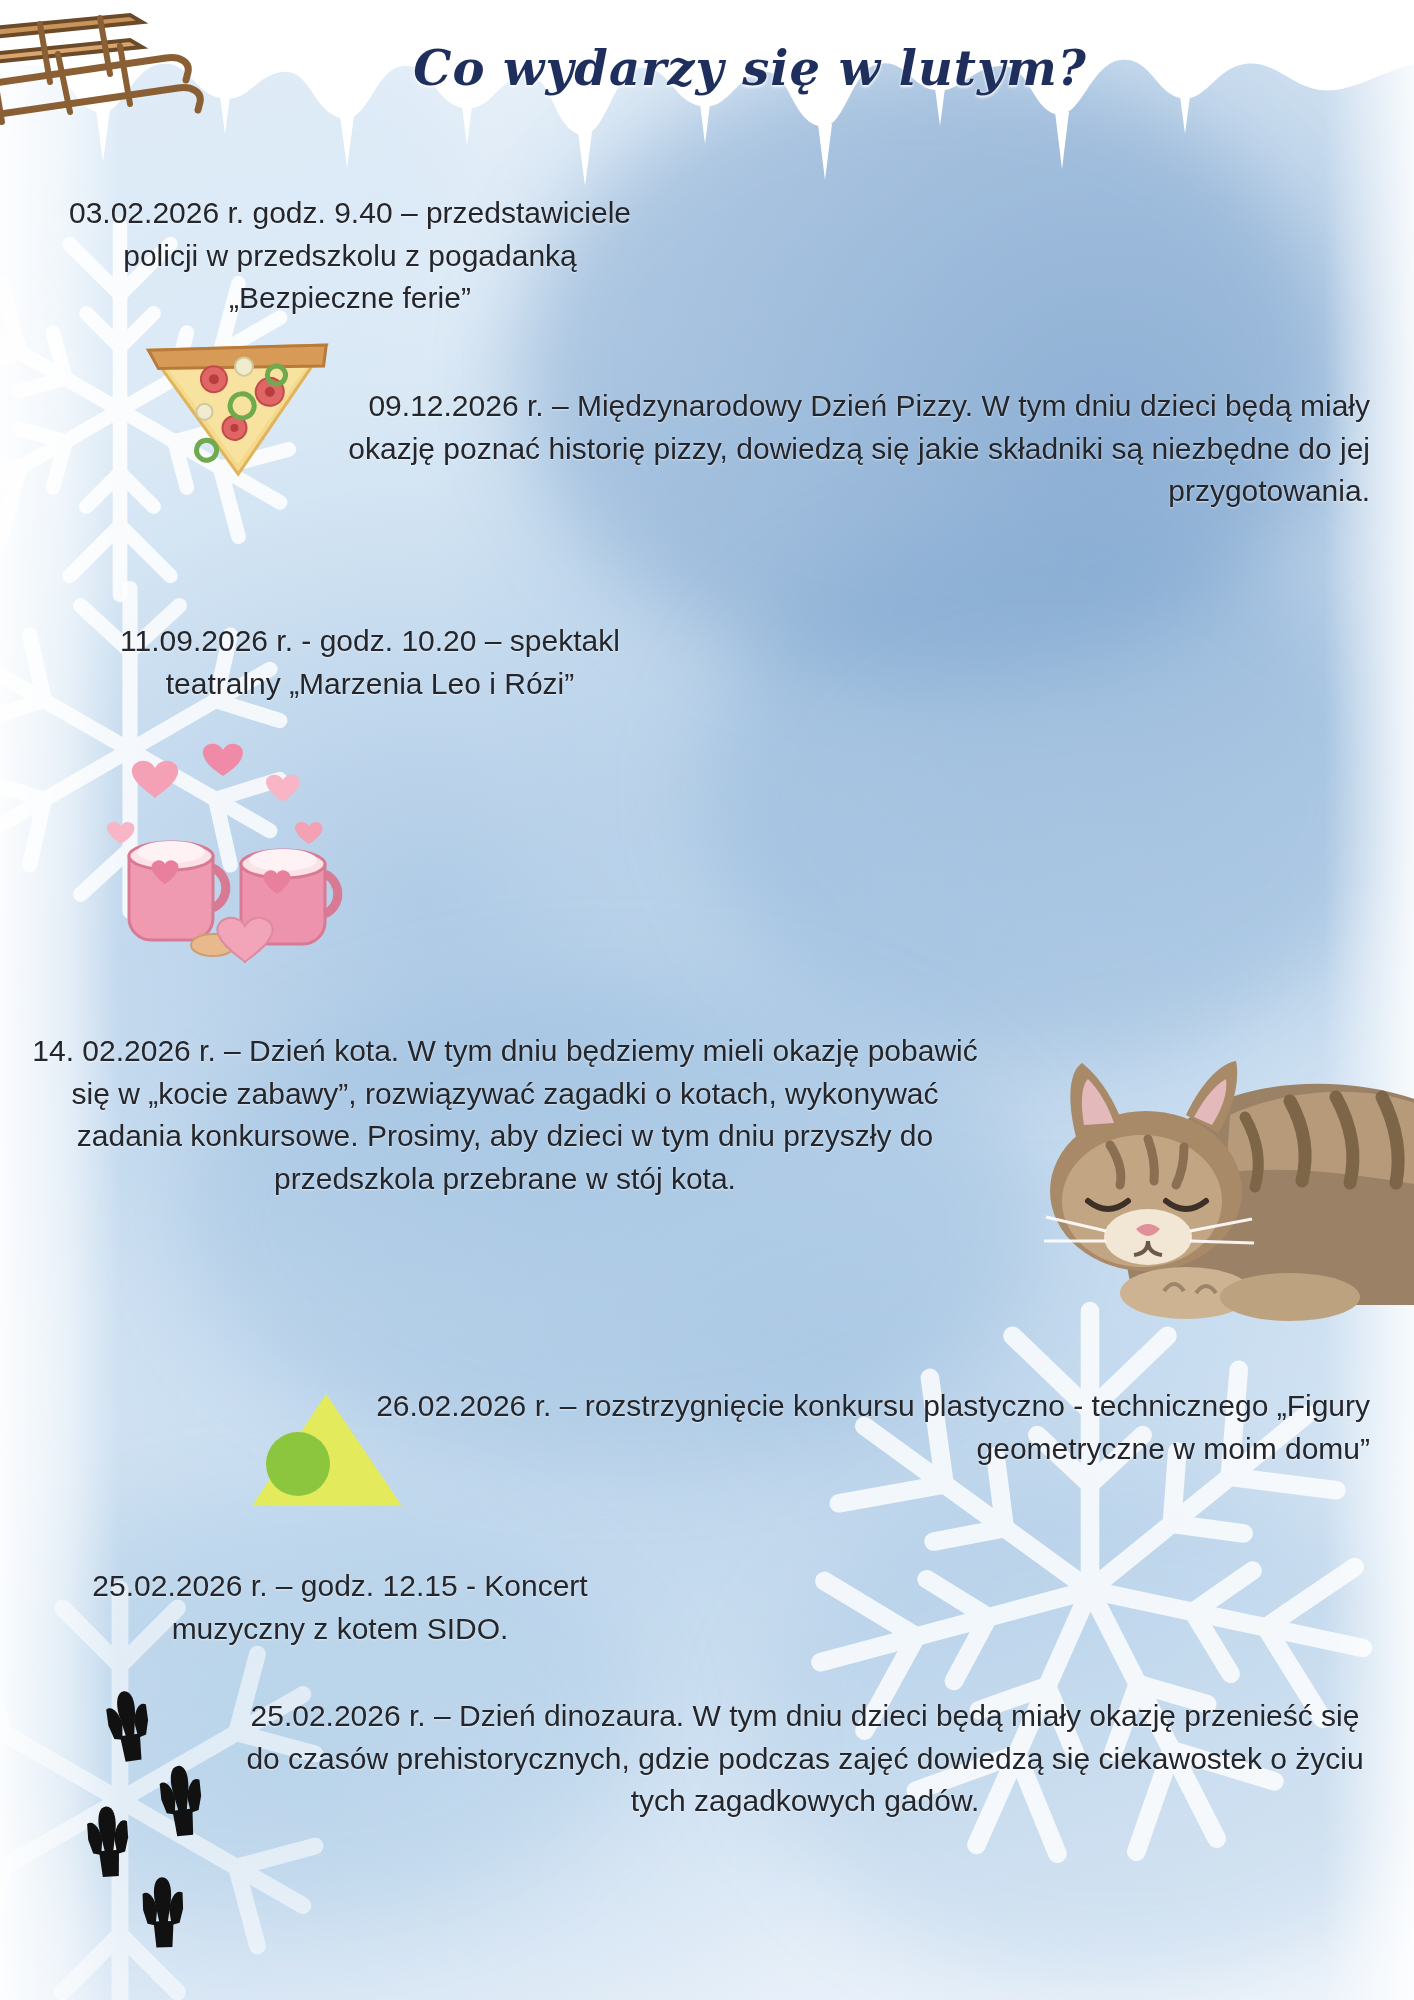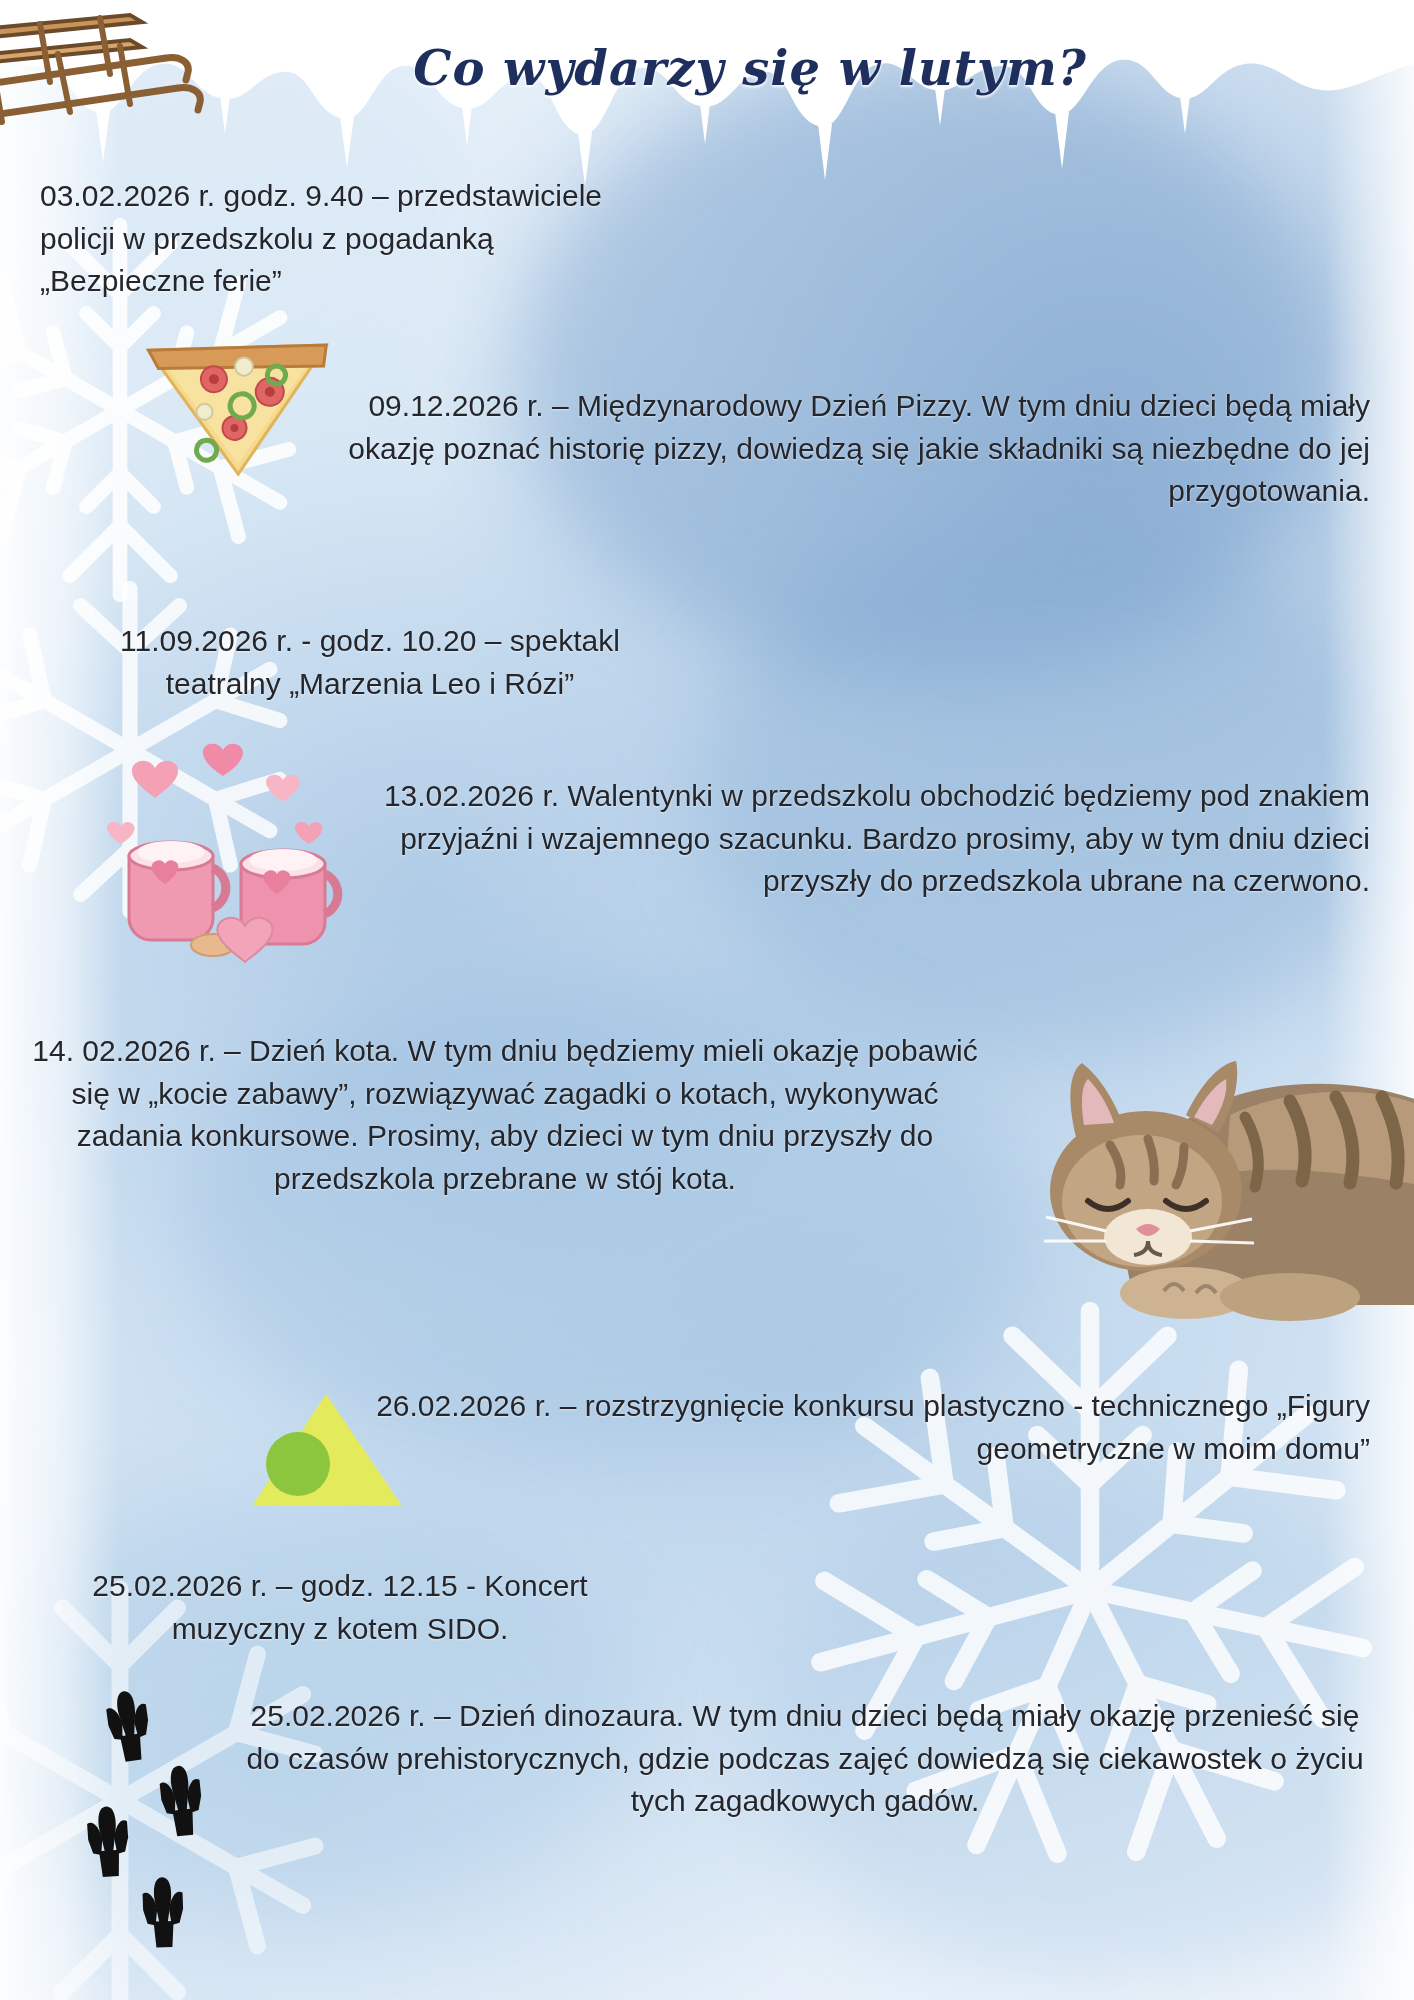--- a/index.html
+++ b/index.html
@@ -89,21 +89,21 @@
   .entry {
     position: absolute;
     color: #24262b;
     font-family: "Liberation Sans", sans-serif;
     font-size: 30px;
     line-height: 1.42;
     z-index: 5;
     text-shadow: 0 1px 2px rgba(255,255,255,0.55);
   }
 
-  .e1 { left: 40px;  top: 175px;  width: 620px; text-align: left; }
+  .e1 { left: 40px;  top: 192px;  width: 620px; text-align: center; }
   .e2 { left: 330px; top: 385px;  width: 1040px; text-align: right; }
   .e3 { left: 60px;  top: 620px;  width: 620px; text-align: center; }
   .e4 { left: 320px; top: 775px;  width: 1050px; text-align: right; }
   .e5 { left: 30px;  top: 1030px; width: 950px; text-align: center; }
   .e6 { left: 270px; top: 1385px; width: 1100px; text-align: right; }
   .e7 { left: 30px;  top: 1565px; width: 620px; text-align: center; }
   .e8 { left: 240px; top: 1695px; width: 1130px; text-align: center; }
 
   
   .art { position: absolute; z-index: 4; }
@@ -497,19 +497,18 @@
         <path d="M0,16 C6,12 12,20 14,32 L12,48 L4,46 L0,32 Z"></path>
         <path d="M40,16 C34,12 28,20 26,32 L28,48 L36,46 L40,32 Z"></path>
         <path d="M10,44 h20 l-2,26 h-16 Z"></path>
       </g>
     </g>
   </svg>
 
   <div class="entry e1">03.02.2026 r. godz. 9.40 – przedstawiciele policji w przedszkolu z pogadanką „Bezpieczne ferie”</div>
   <div class="entry e2">09.12.2026 r. – Międzynarodowy Dzień Pizzy. W tym dniu dzieci będą miały okazję poznać historię pizzy, dowiedzą się jakie składniki są niezbędne do jej przygotowania.</div>
   <div class="entry e3">11.09.2026 r. - godz. 10.20 – spektakl teatralny „Marzenia Leo i Rózi”</div>
-  <div class="entry e4">13.02.2026 r. Walentynki w przedszkolu obchodzić będziemy pod znakiem przyjaźni      i wzajemnego szacunku. Bardzo prosimy, aby w tym dniu dzieci przyszły do przedszkola ubrane na czerwono.</div>
   <div class="entry e5">14. 02.2026 r. – Dzień kota. W tym dniu będziemy mieli okazję pobawić się w „kocie zabawy”, rozwiązywać zagadki o kotach, wykonywać zadania konkursowe. Prosimy, aby dzieci w tym dniu przyszły do przedszkola przebrane w stój kota.</div>
   <div class="entry e6">26.02.2026 r. – rozstrzygnięcie konkursu plastyczno - technicznego „Figury geometryczne w moim domu”</div>
   <div class="entry e7">25.02.2026 r. – godz. 12.15 - Koncert muzyczny z kotem SIDO.</div>
   <div class="entry e8">25.02.2026 r. – Dzień dinozaura. W tym dniu dzieci będą miały okazję przenieść się do czasów prehistorycznych, gdzie podczas zajęć dowiedzą się ciekawostek o życiu tych zagadkowych gadów.</div>
 
 </div>
 
 </body></html>

